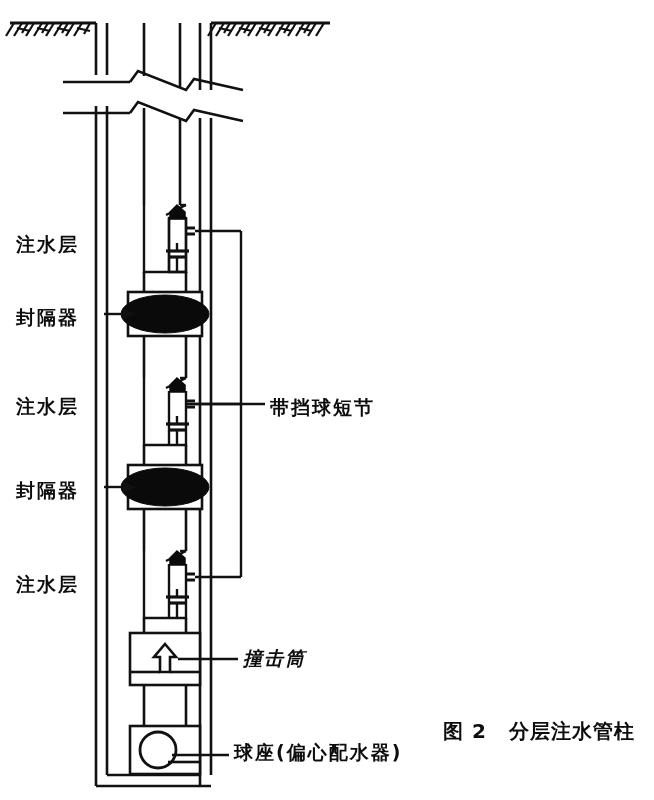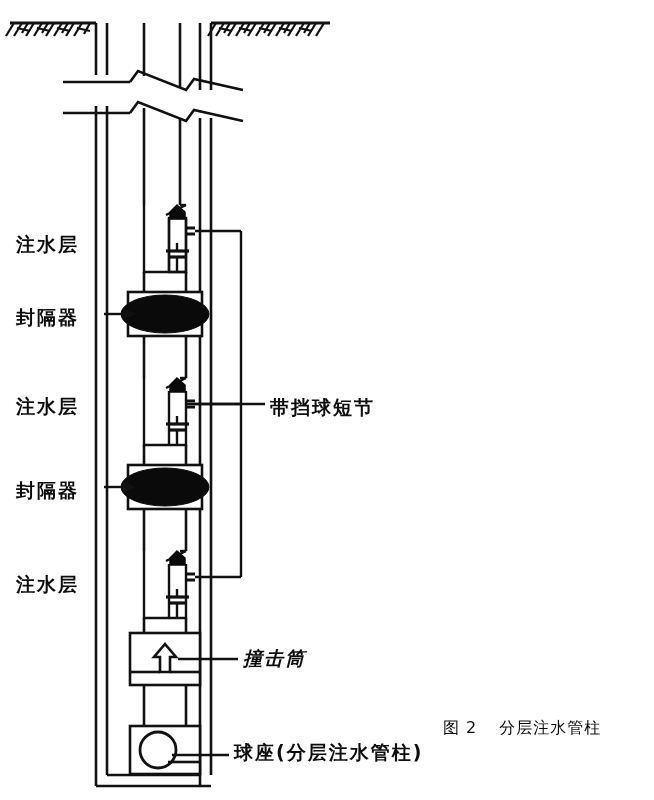--- a/index.html
+++ b/index.html
@@ -21,21 +21,21 @@
     color:#0d0d0d;
     white-space:nowrap;
     font-weight:600;
   }
   .lbl-left{left:16px;}
   #label-distributor{left:270px;top:395px;}
   #label-impact{left:243px;top:646px;font-style:italic;}
   #label-ballseat{left:234px;top:740px;}
   #figure-caption{
     position:absolute;left:443px;top:718px;
-    font-size:16px;letter-spacing:1px;font-weight:400;
+    font-size:20px;letter-spacing:1px;font-weight:700;
   }
   #figure-caption .cap-num{margin-right:22px;}
   #label-inj-1{top:232px;}
   #label-inj-2{top:394px;}
   #label-inj-3{top:572px;}
   #label-packer-1{top:305px;}
   #label-packer-2{top:478px;}
 </style>
 </head>
 <body>
@@ -269,19 +269,19 @@
   <div class="lbl lbl-left" id="label-inj-2">注水层</div>
 
   <div class="lbl lbl-left" id="label-packer-2">封隔器</div>
 
   <div class="lbl lbl-left" id="label-inj-3">注水层</div>
 
   <div class="lbl" id="label-distributor">带挡球短节</div>
 
   <div class="lbl" id="label-impact">撞击筒</div>
 
-  <div class="lbl" id="label-ballseat">球座(分层注水管柱)</div>
+  <div class="lbl" id="label-ballseat">球座(偏心配水器)</div>
 
   <div class="lbl" id="figure-caption">
     <span class="cap-num">图 2</span><span>分层注水管柱</span>
   </div>
 
 </div>
 
 </body></html>

